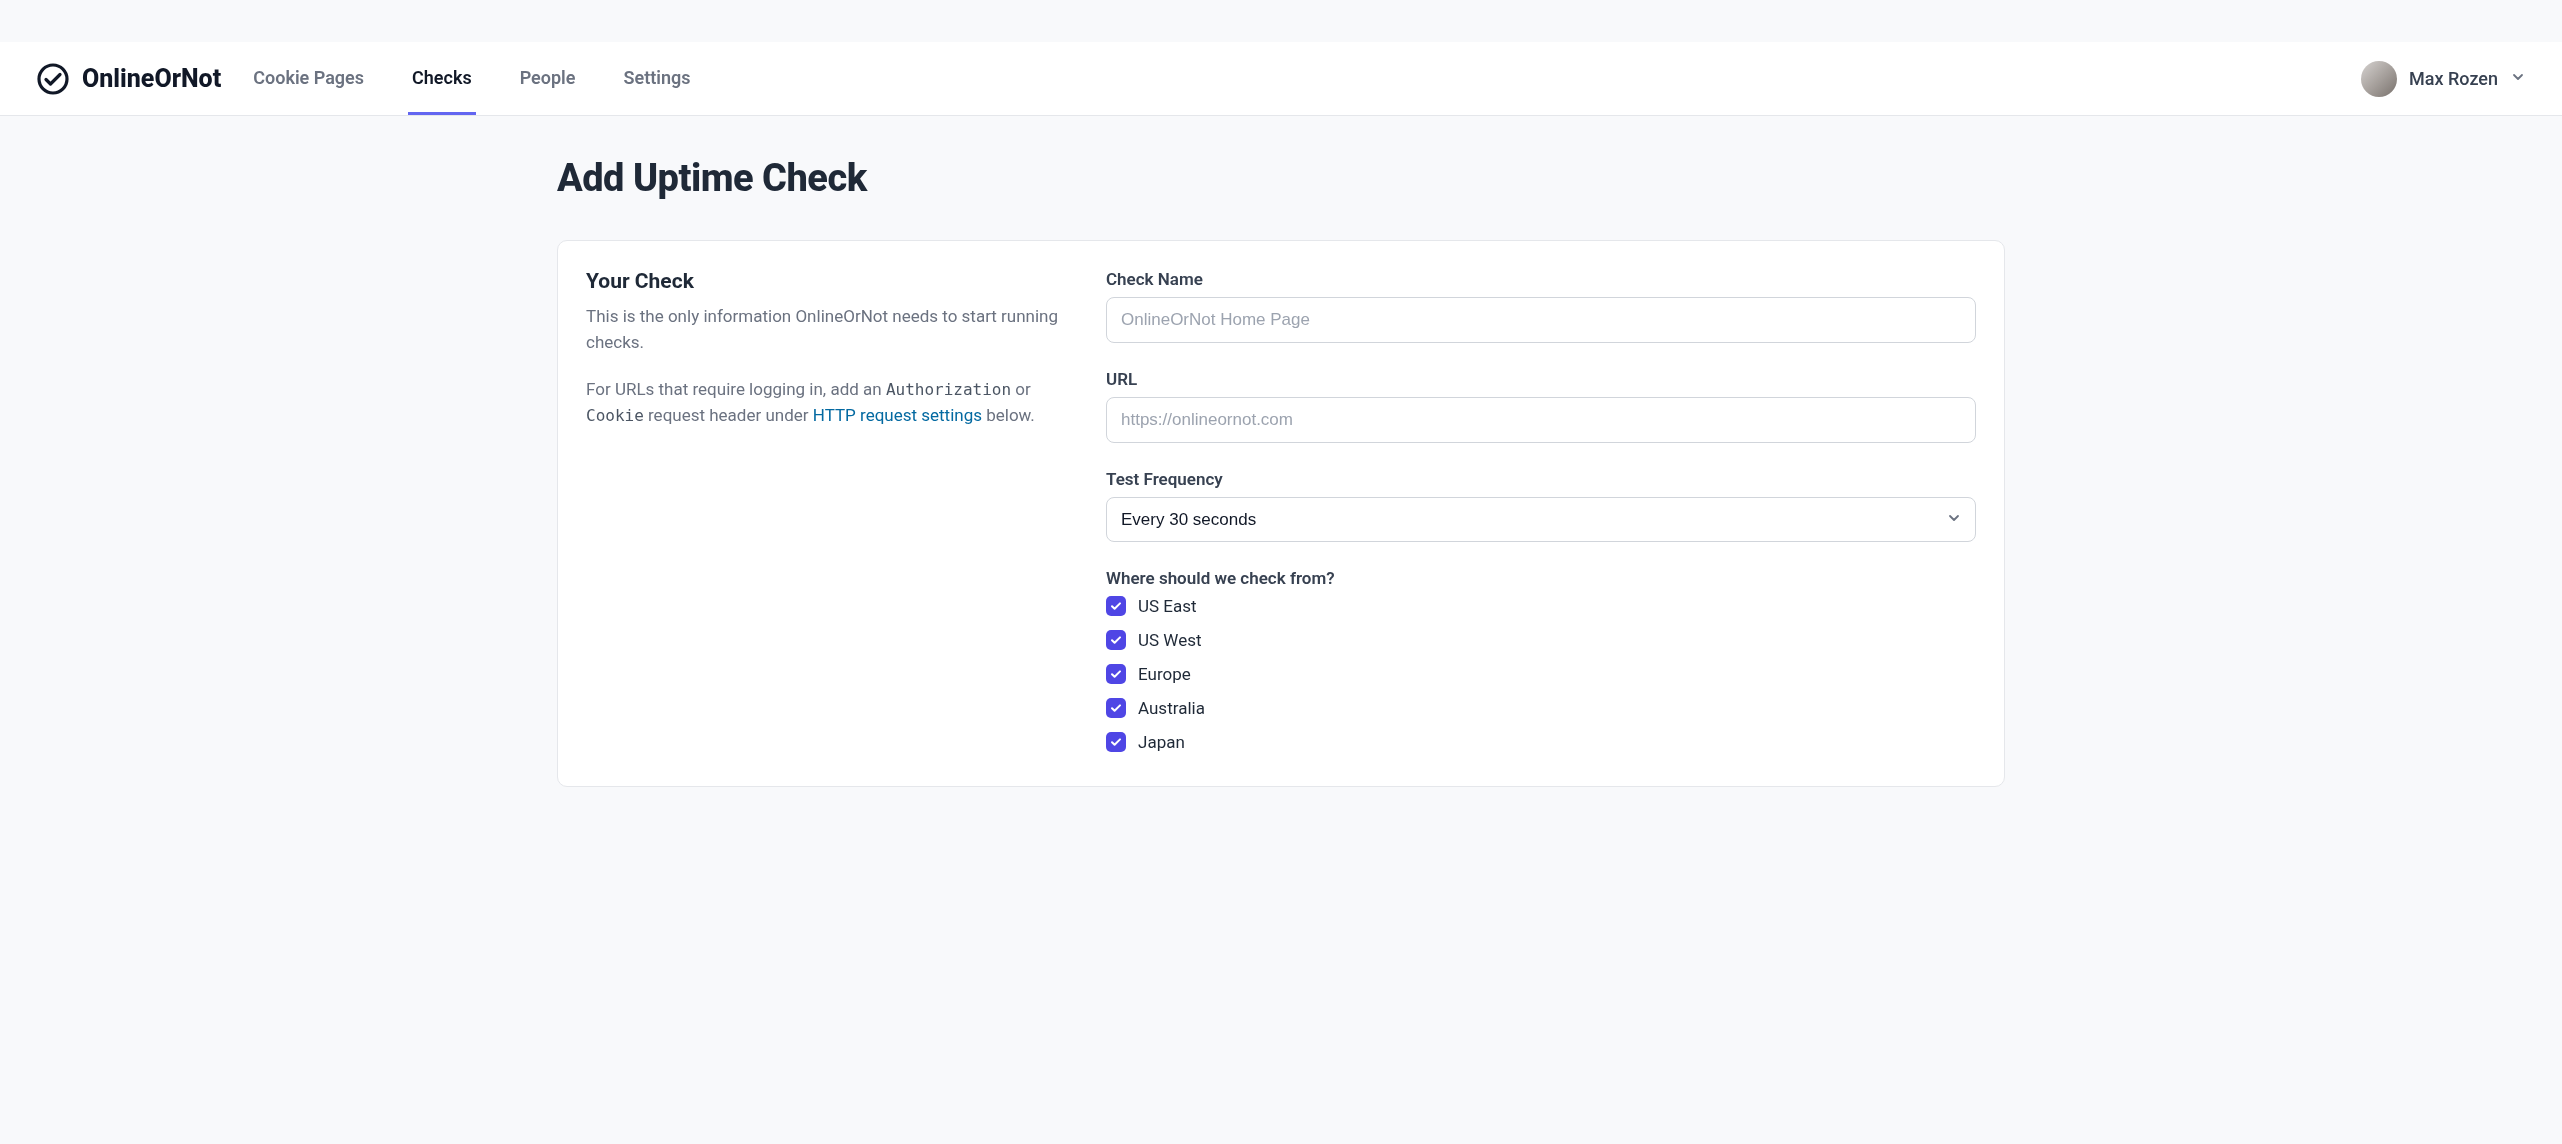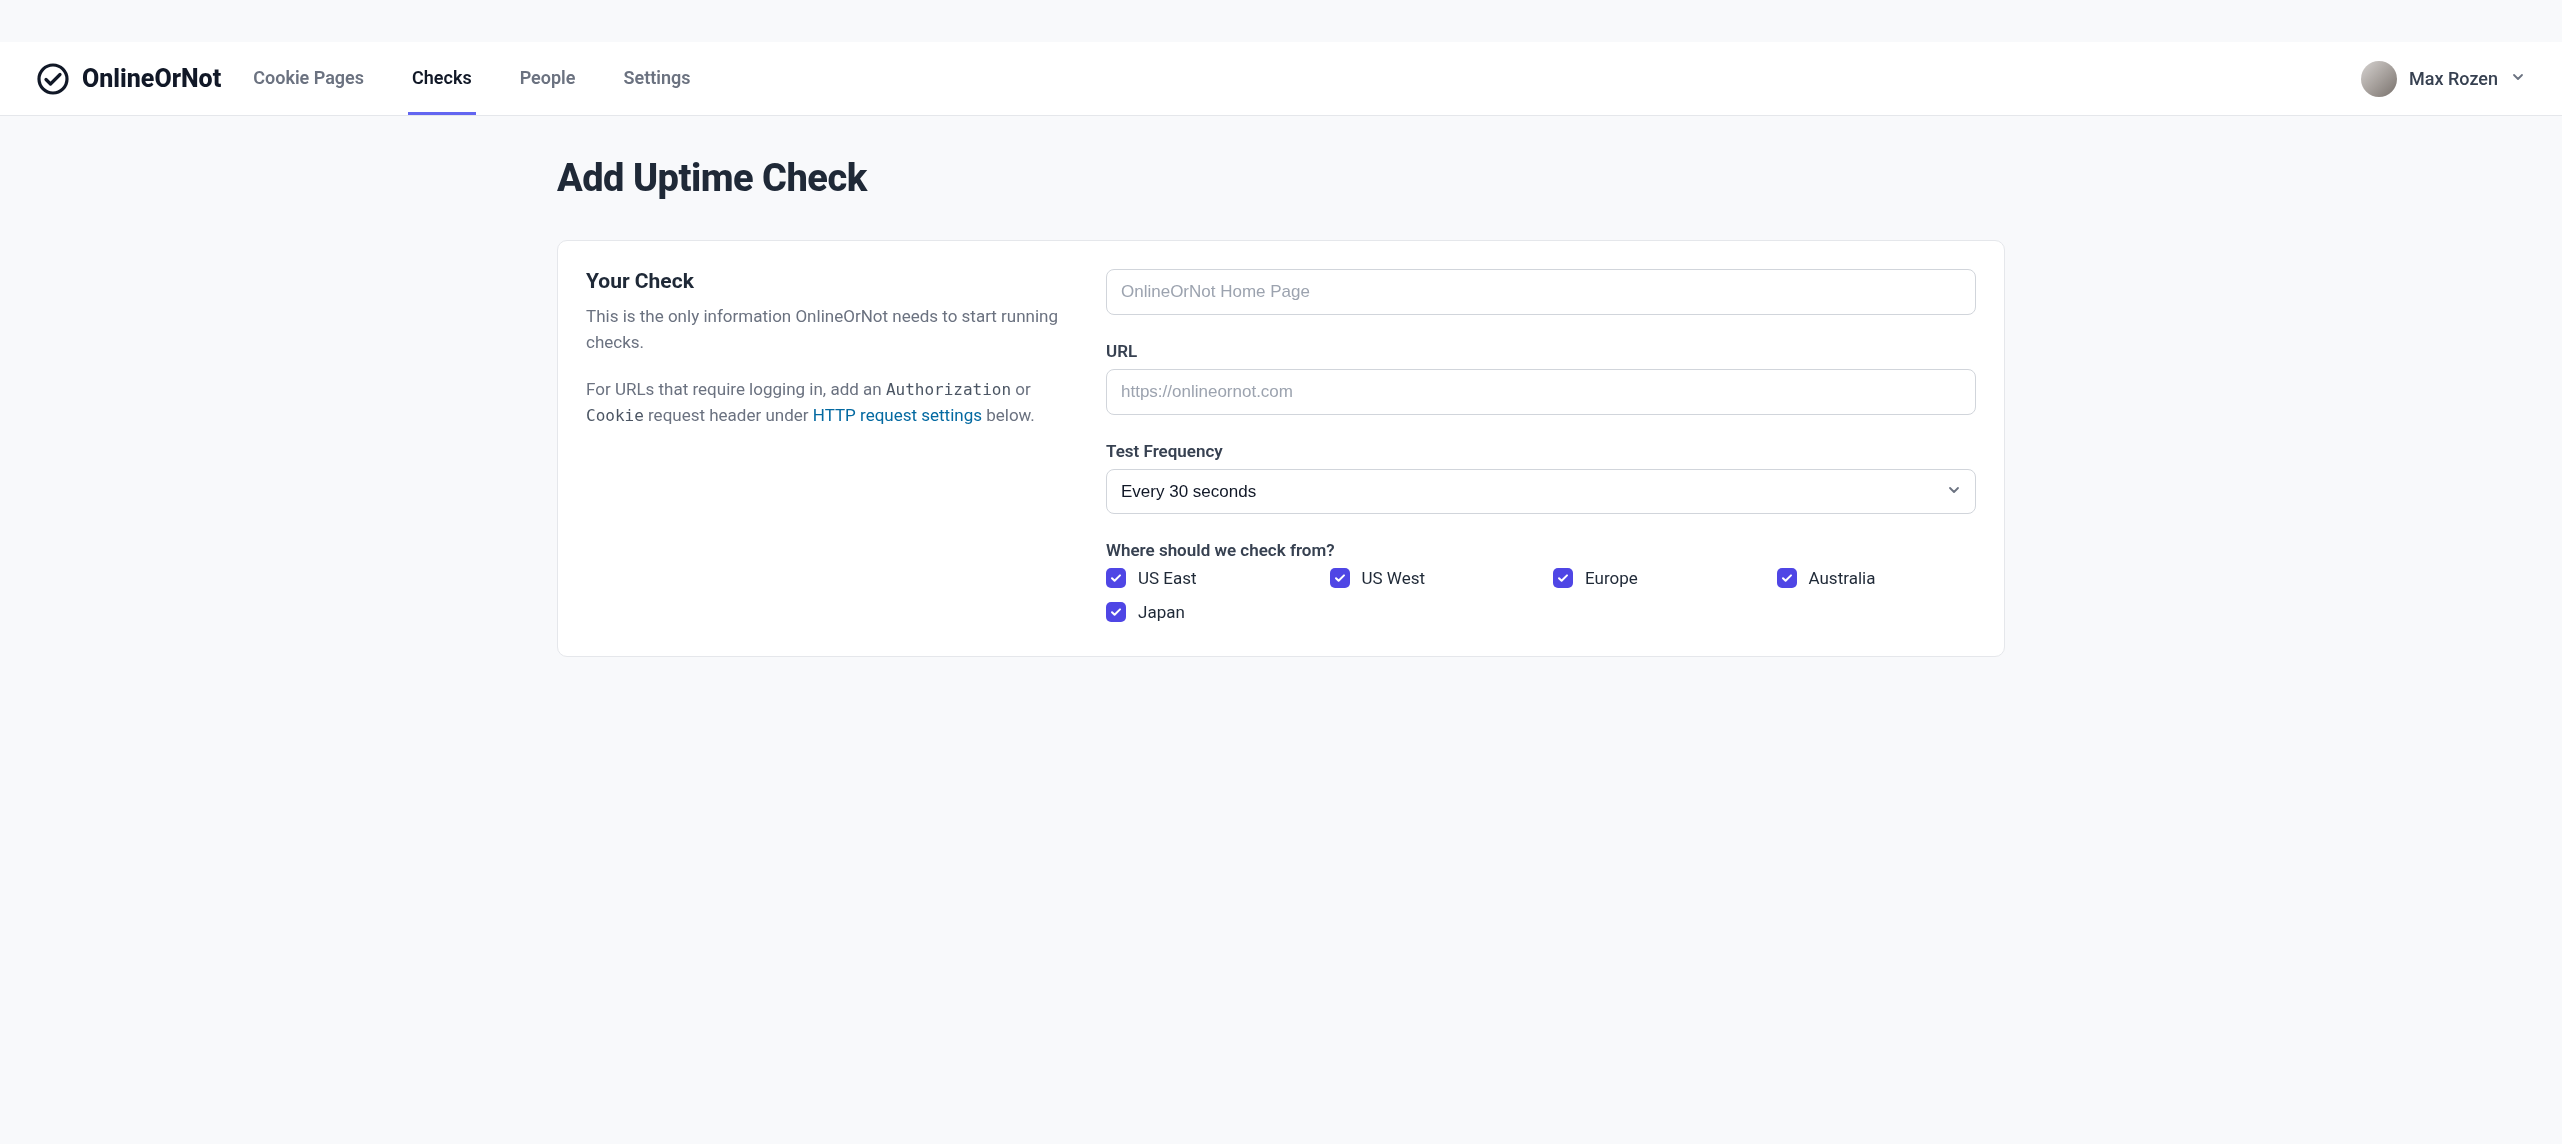--- a/index.html
+++ b/index.html
@@ -126,21 +126,21 @@
   .select { appearance:none; cursor:pointer;}
   .select-chevron {
     position:absolute;
     right:14px; top:50%;
     transform:translateY(-50%);
     color:#6b7280;
     pointer-events:none;
   }
   .check-grid {
     display:grid;
-    grid-template-columns: repeat(4, 1fr);
+    grid-template-columns: repeat(1, 1fr);
     gap: 14px 24px;
     margin-top: 6px;
   }
   .check-item {
     display:flex;
     align-items:center;
     gap:12px;
     font-size:17px;
     color:#1f2937;
     cursor:pointer;
@@ -193,20 +193,21 @@
     <aside class="side">
       <h2 class="side-title">Your Check</h2>
       <p class="side-desc">This is the only information OnlineOrNot needs to start running checks.</p>
       <p class="side-desc">
         <span>For URLs that require logging in, add an </span><code>Authorization</code><span> or </span><code>Cookie</code><span> request header under </span><a href="#">HTTP request settings</a><span> below.</span>
       </p>
     </aside>
 
     <div class="form">
       <div>
+        <label class="field-label">Check Name</label>
         <input type="text" class="text-input" placeholder="OnlineOrNot Home Page" style="">
       </div>
 
       <div>
         <label class="field-label">URL</label>
         <input type="text" class="text-input" placeholder="https://onlineornot.com" style="">
       </div>
 
       <div>
         <label class="field-label">Test Frequency</label>

